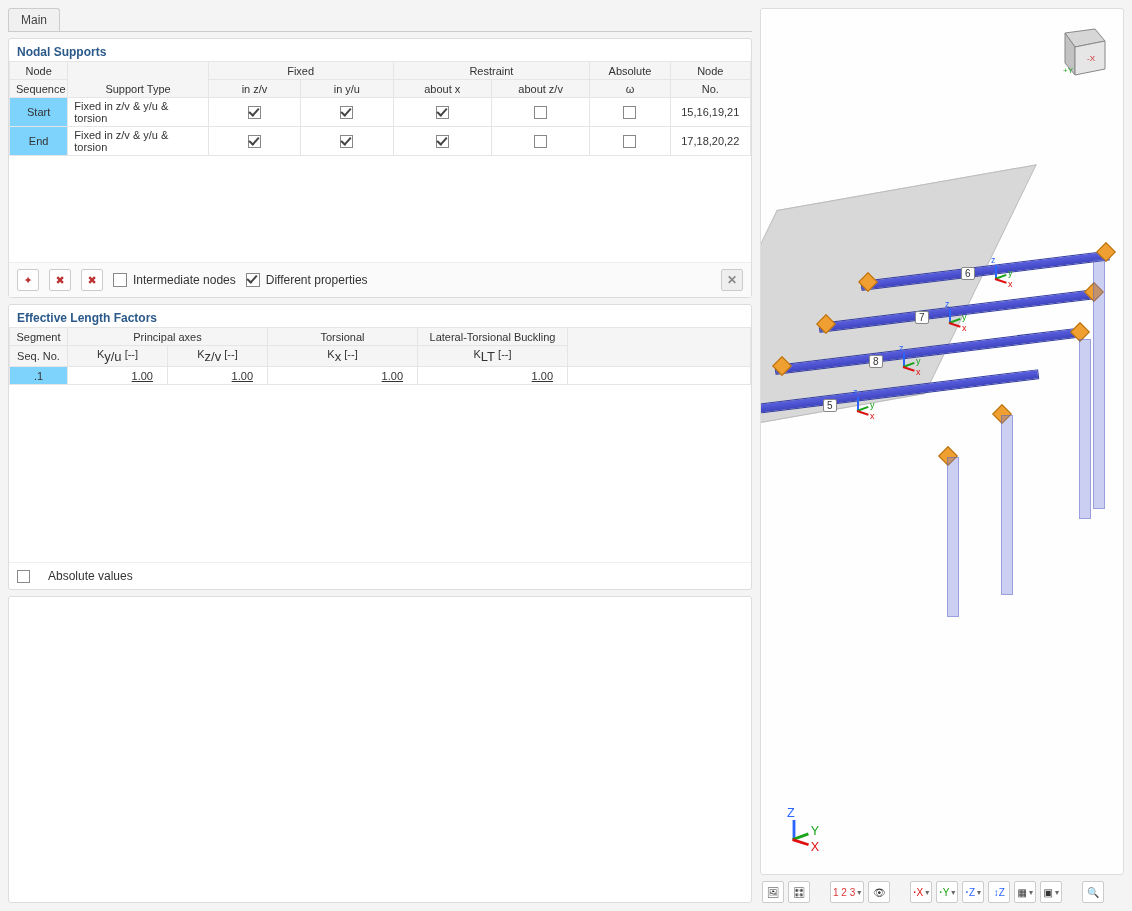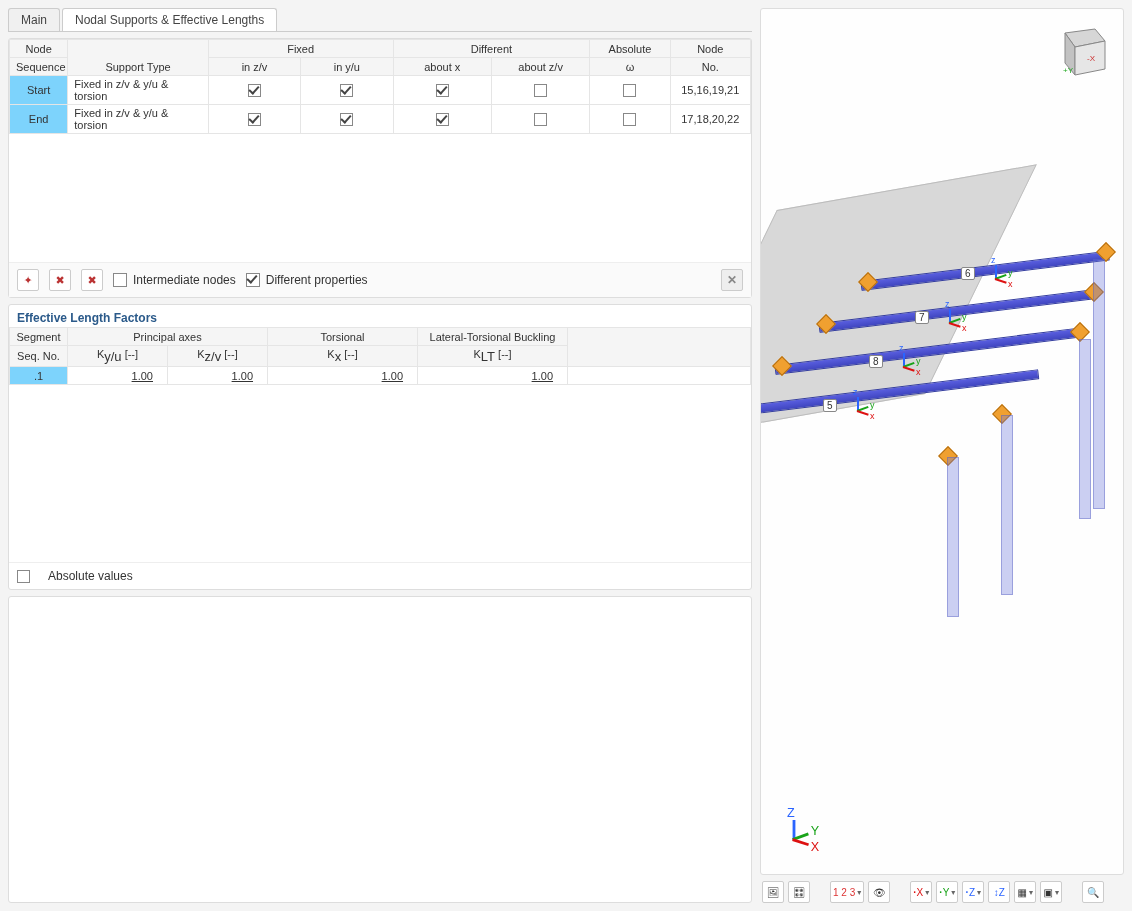--- a/index.html
+++ b/index.html
@@ -152,42 +152,42 @@
   sub { font-size:13px; }
 </style>
 </head>
 <body>
 
 <div class="layout">
 
   <div class="left-pane">
     <div class="tabs">
       <div class="tab inactive">Main</div>
-      <div class="tab active">Nodal Supports &amp; Effective Lengths</div>
     </div>
 
     <div class="section ns-area">
+      <div class="section-title">Nodal Supports</div>
       <div class="table-wrap">
         <table class="data">
           <colgroup>
             <col style="width:58px">
               <col style="width:140px">
             <col style="width:92px">
               <col style="width:92px">
             <col style="width:98px">
               <col style="width:98px">
             <col style="width:80px">
               <col style="width:80px">
           </colgroup>
           <thead>
             <tr>
               <th>Node</th>
               <th rowspan="2" style="vertical-align:bottom">Support Type</th>
               <th colspan="2">Fixed</th>
-              <th colspan="2">Different</th>
+              <th colspan="2">Restraint</th>
               <th>Absolute</th>
               <th>Node</th>
             </tr>
             <tr>
               <th>Sequence</th>
               <th>in z/v</th>
               <th>in y/u</th>
               <th>about x</th>
               <th>about z/v</th>
               <th>ω</th>

